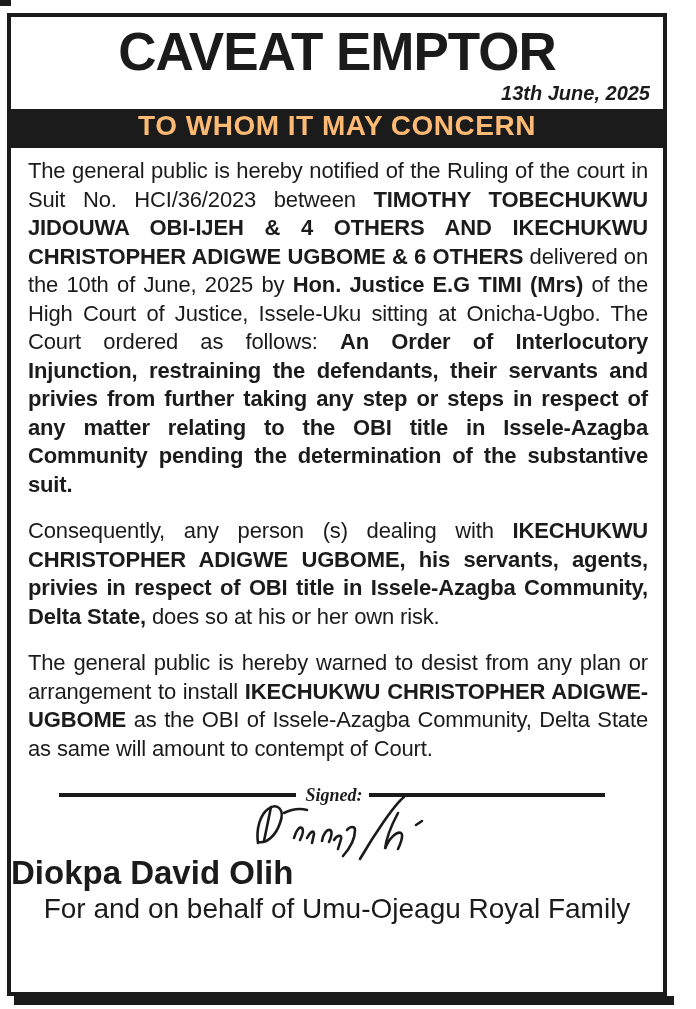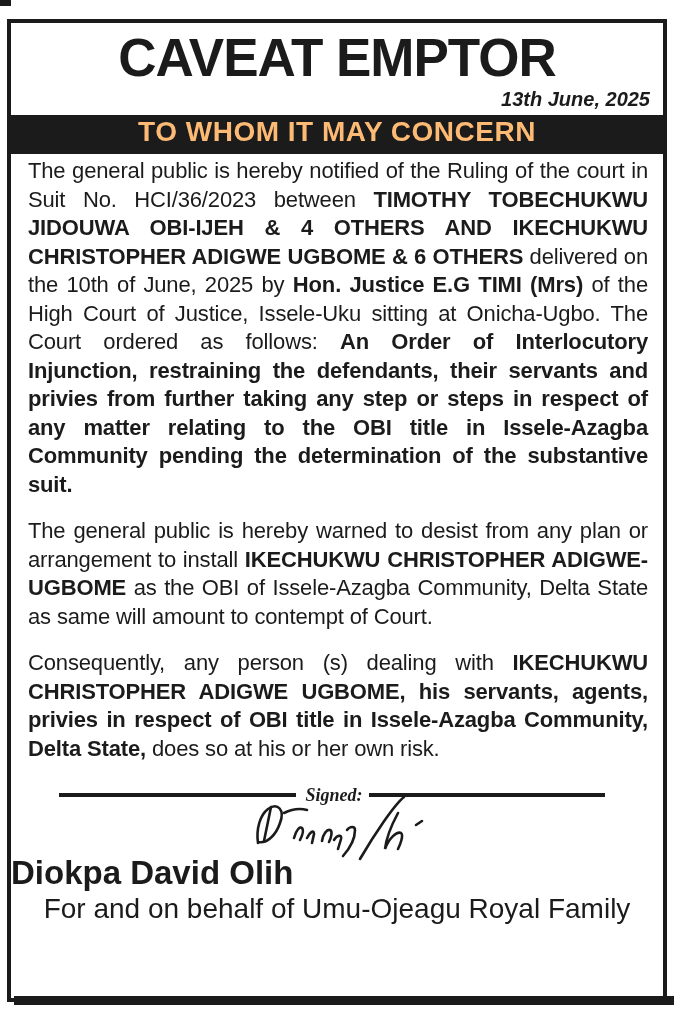--- a/index.html
+++ b/index.html
@@ -16,21 +16,21 @@
     overflow: hidden;
   }
   .artifact {
     position: absolute;
     left: 0; top: 0;
     width: 11px; height: 6px;
     background: var(--ink, #1b1b1b);
   }
   .notice-box {
     position: absolute;
-    left: 7px; top: 19px;
+    left: 7px; top: 13px;
     width: 660px; height: 983px;
     box-sizing: border-box;
     border: 4px solid var(--ink, #1b1b1b);
     background: #ffffff;
     display: flex;
     flex-direction: column;
   }
   .shadow-bar {
     position: absolute;
     left: 14px; top: 996px;
@@ -59,21 +59,21 @@
     background: var(--ink, #1b1b1b);
     color: #fdba74;
     text-align: center;
     font-weight: bold;
     font-size: 28px;
     line-height: 32px;
     padding: 1px 0 6px 0;
     letter-spacing: 0.5px;
   }
   .body-text {
-    padding: 3px 15px 0 17px;
+    padding: 9px 15px 0 17px;
     font-size: 22px;
     line-height: 28.5px;
     letter-spacing: -0.15px;
     text-align: justify;
   }
   .para { margin: 0 0 18px 0; }
   .para b { font-weight: bold; }
   .signed-row {
     display: flex;
     align-items: center;
@@ -117,22 +117,22 @@
 
 <div class="notice-box">
   <h1 class="title">CAVEAT EMPTOR</h1>
   <div class="date-line">13th June, 2025</div>
   <div class="banner">
     <span>TO WHOM IT MAY CONCERN</span>
   </div>
 
   <div class="body-text" id="paragraphs">
       <p class="para"><span>The general public is hereby notified of the Ruling of the court in Suit No. HCI/36/2023 between </span><b>TIMOTHY TOBECHUKWU JIDOUWA OBI-IJEH &amp; 4 OTHERS AND IKECHUKWU CHRISTOPHER ADIGWE UGBOME &amp; 6 OTHERS</b><span> delivered on the 10th of June, 2025 by </span><b>Hon. Justice E.G TIMI (Mrs)</b><span> of the High Court of Justice, Issele-Uku sitting at Onicha-Ugbo. The Court ordered as follows: </span><b>An Order of Interlocutory Injunction, restraining the defendants, their servants and privies from further taking any step or steps in respect of any matter relating to the OBI title in Issele-Azagba Community pending the determination of the substantive suit.</b></p>
+      <p class="para"><span>Consequently, any person (s) dealing with </span><b>IKECHUKWU CHRISTOPHER ADIGWE UGBOME, his servants, agents, privies in respect of OBI title in Issele-Azagba Community, Delta State,</b><span> does so at his or her own risk.</span></p>
       <p class="para"><span>The general public is hereby warned to desist from any plan or arrangement to install </span><b>IKECHUKWU CHRISTOPHER ADIGWE-UGBOME</b><span> as the OBI of Issele-Azagba Community, Delta State as same will amount to contempt of Court.</span></p>
-      <p class="para"><span>Consequently, any person (s) dealing with </span><b>IKECHUKWU CHRISTOPHER ADIGWE UGBOME, his servants, agents, privies in respect of OBI title in Issele-Azagba Community, Delta State,</b><span> does so at his or her own risk.</span></p>
     </div>
 
   <div class="signed-row">
     <span class="rule"></span>
     <span class="signed-label">Signed:</span>
     <span class="rule"></span>
   </div>
 
   <div class="signature">
     <svg width="210" height="68" viewBox="0 0 210 68">

